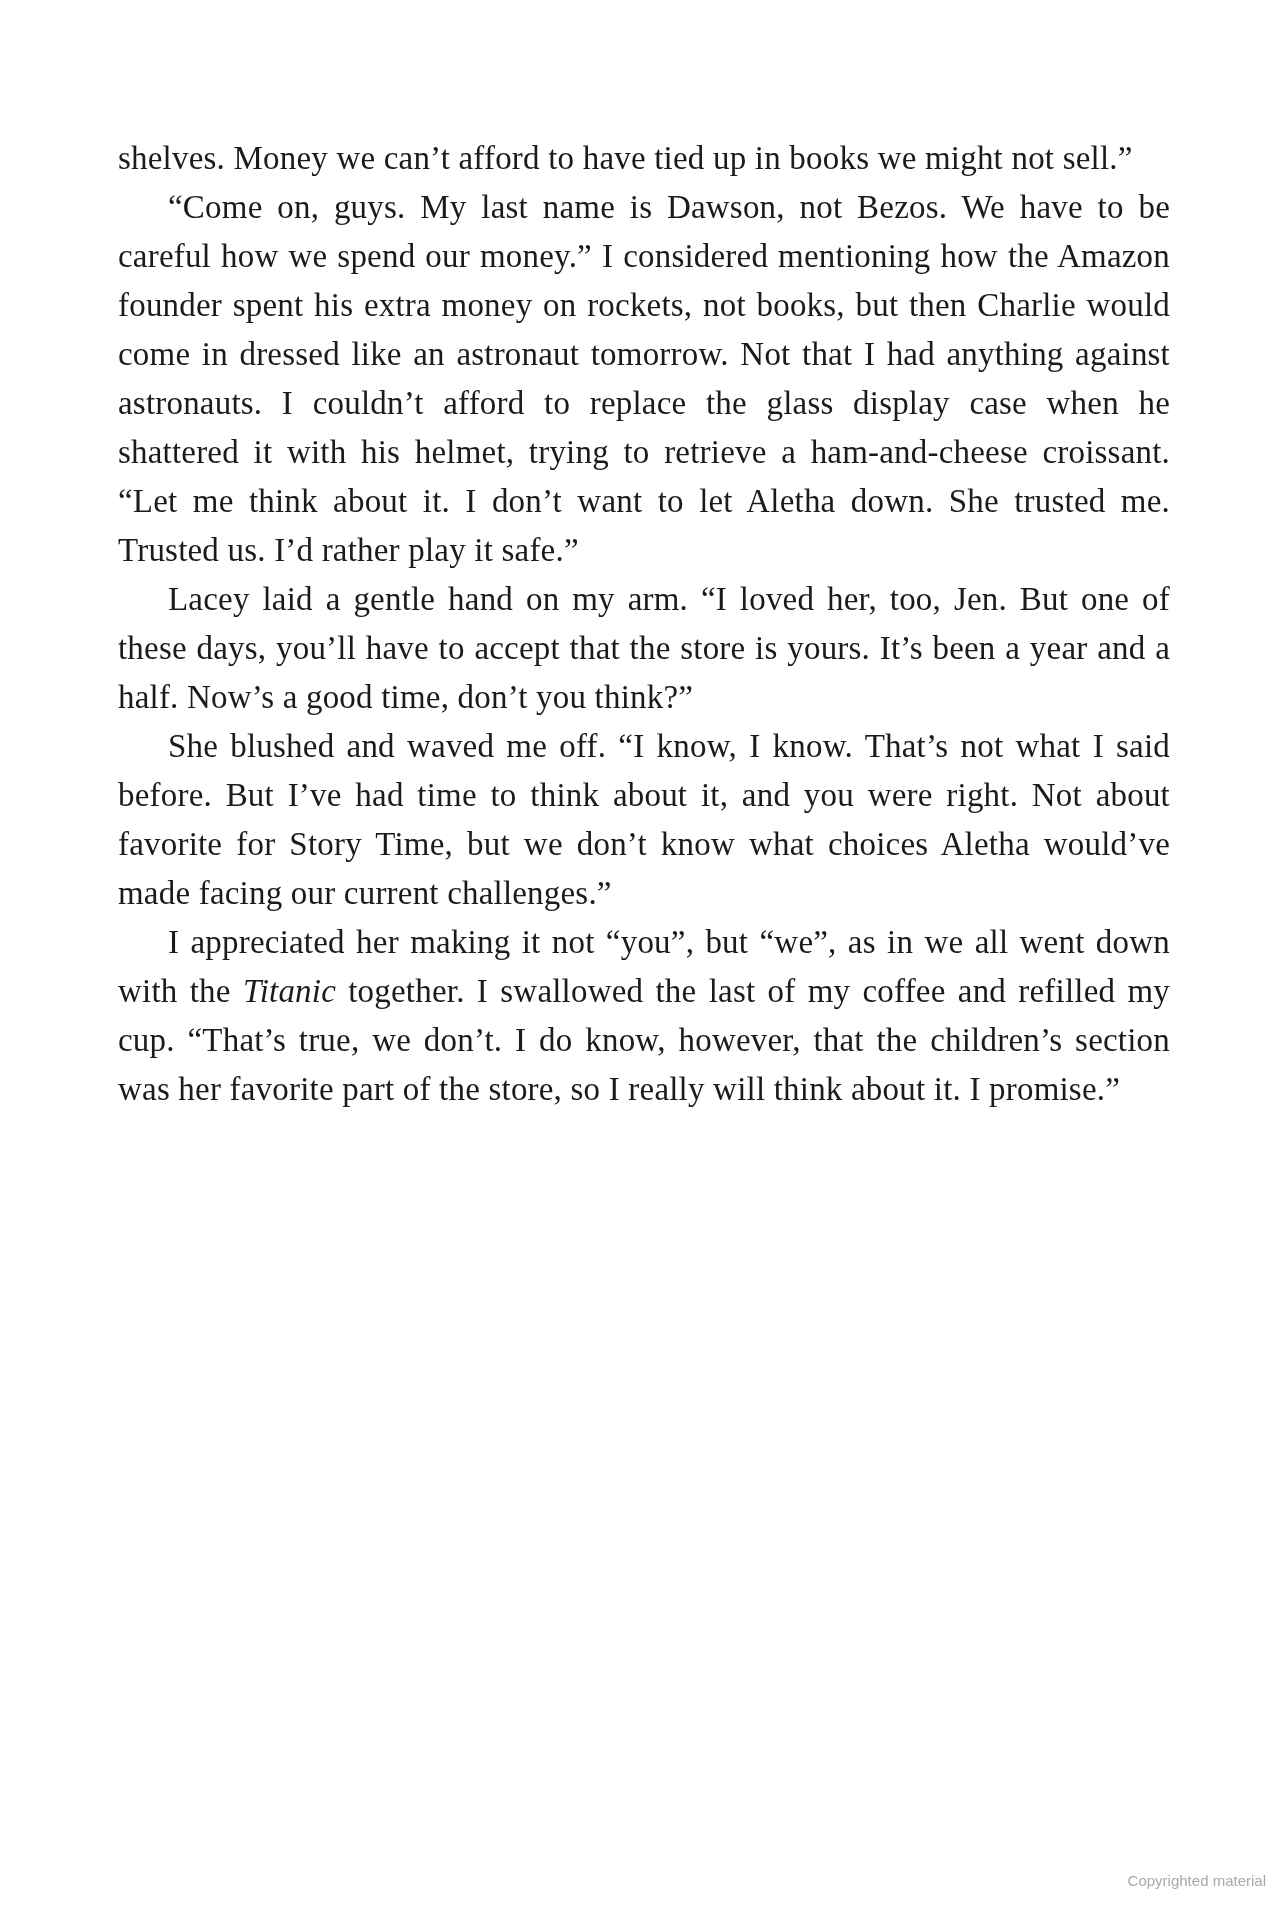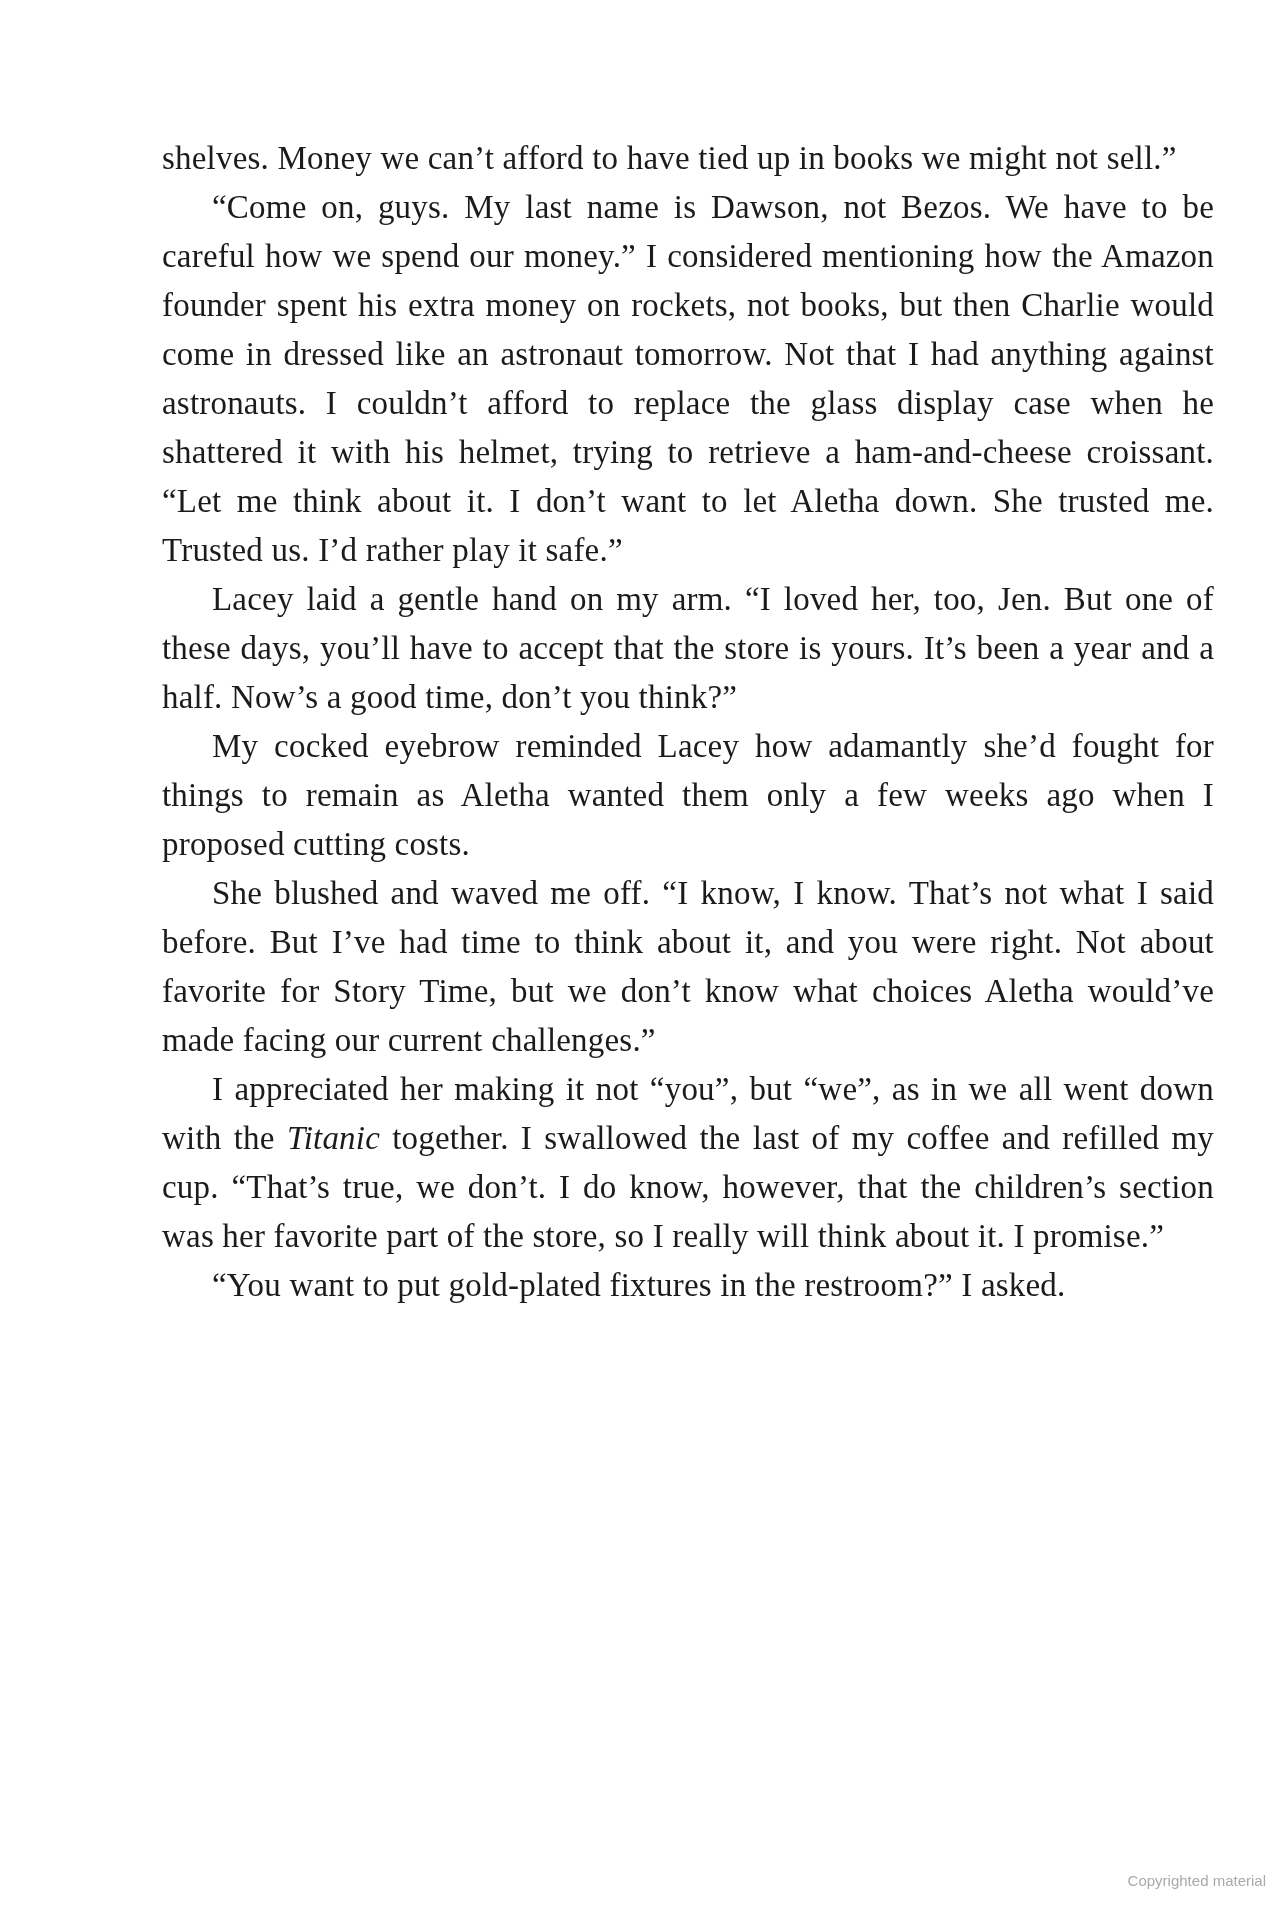--- a/index.html
+++ b/index.html
@@ -11,21 +11,20 @@
     height: 1905px;
     background: #ffffff;
     position: relative;
     overflow: hidden;
     font-family: "Liberation Serif", "DejaVu Serif", serif;
     color: #1b1b1b;
   }
   .page {
     position: absolute;
     inset: 0;
-    margin-left: 44px;
   }
   .text-block {
     position: absolute;
     left: 118px;
     top: 134px;
     width: 1052px;
     font-size: 33px;
     line-height: 49px;
     text-align: justify;
     letter-spacing: 0.2px;
@@ -52,19 +51,17 @@
   }
 </style>
 </head>
 <body>
 
 <div class="page">
   <div class="text-block">
       <p class="para"><span>shelves. Money we can’t afford to have tied up in books we might not sell.”</span></p>
       <p class="para indent"><span>“Come on, guys. My last name is Dawson, not Bezos. We have to be careful how we spend our money.” I considered mentioning how the Amazon founder spent his extra money on rockets, not books, but then Charlie would come in dressed like an astronaut tomorrow. Not that I had anything against astronauts. I couldn’t afford to replace the glass display case when he shattered it with his helmet, trying to retrieve a ham-and-cheese croissant. “Let me think about it. I don’t want to let Aletha down. She trusted me. Trusted us. I’d rather play it safe.”</span></p>
       <p class="para indent"><span>Lacey laid a gentle hand on my arm. “I loved her, too, Jen. But one of these days, you’ll have to accept that the store is yours. It’s been a year and a half. Now’s a good time, don’t you think?”</span></p>
-      <p class="para indent"><span>My cocked eyebrow reminded Lacey how adamantly she’d fought for things to remain as Aletha wanted them only a few weeks ago when I proposed cutting costs.</span></p>
       <p class="para indent"><span>She blushed and waved me off. “I know, I know. That’s not what I said before. But I’ve had time to think about it, and you were right. Not about favorite for Story Time, but we don’t know what choices Aletha would’ve made facing our current challenges.”</span></p>
       <p class="para indent"><span>I appreciated her making it not “you”, but “we”, as in we all went down with the </span><span class="italic">Titanic</span><span> together. I swallowed the last of my coffee and refilled my cup. “That’s true, we don’t. I do know, however, that the children’s section was her favorite part of the store, so I really will think about it. I promise.”</span></p>
-      <p class="para indent"><span>“You want to put gold-plated fixtures in the restroom?” I asked.</span></p>
     </div>
   <div class="footer-note">Copyrighted material</div>
 </div>
 
 </body></html>

